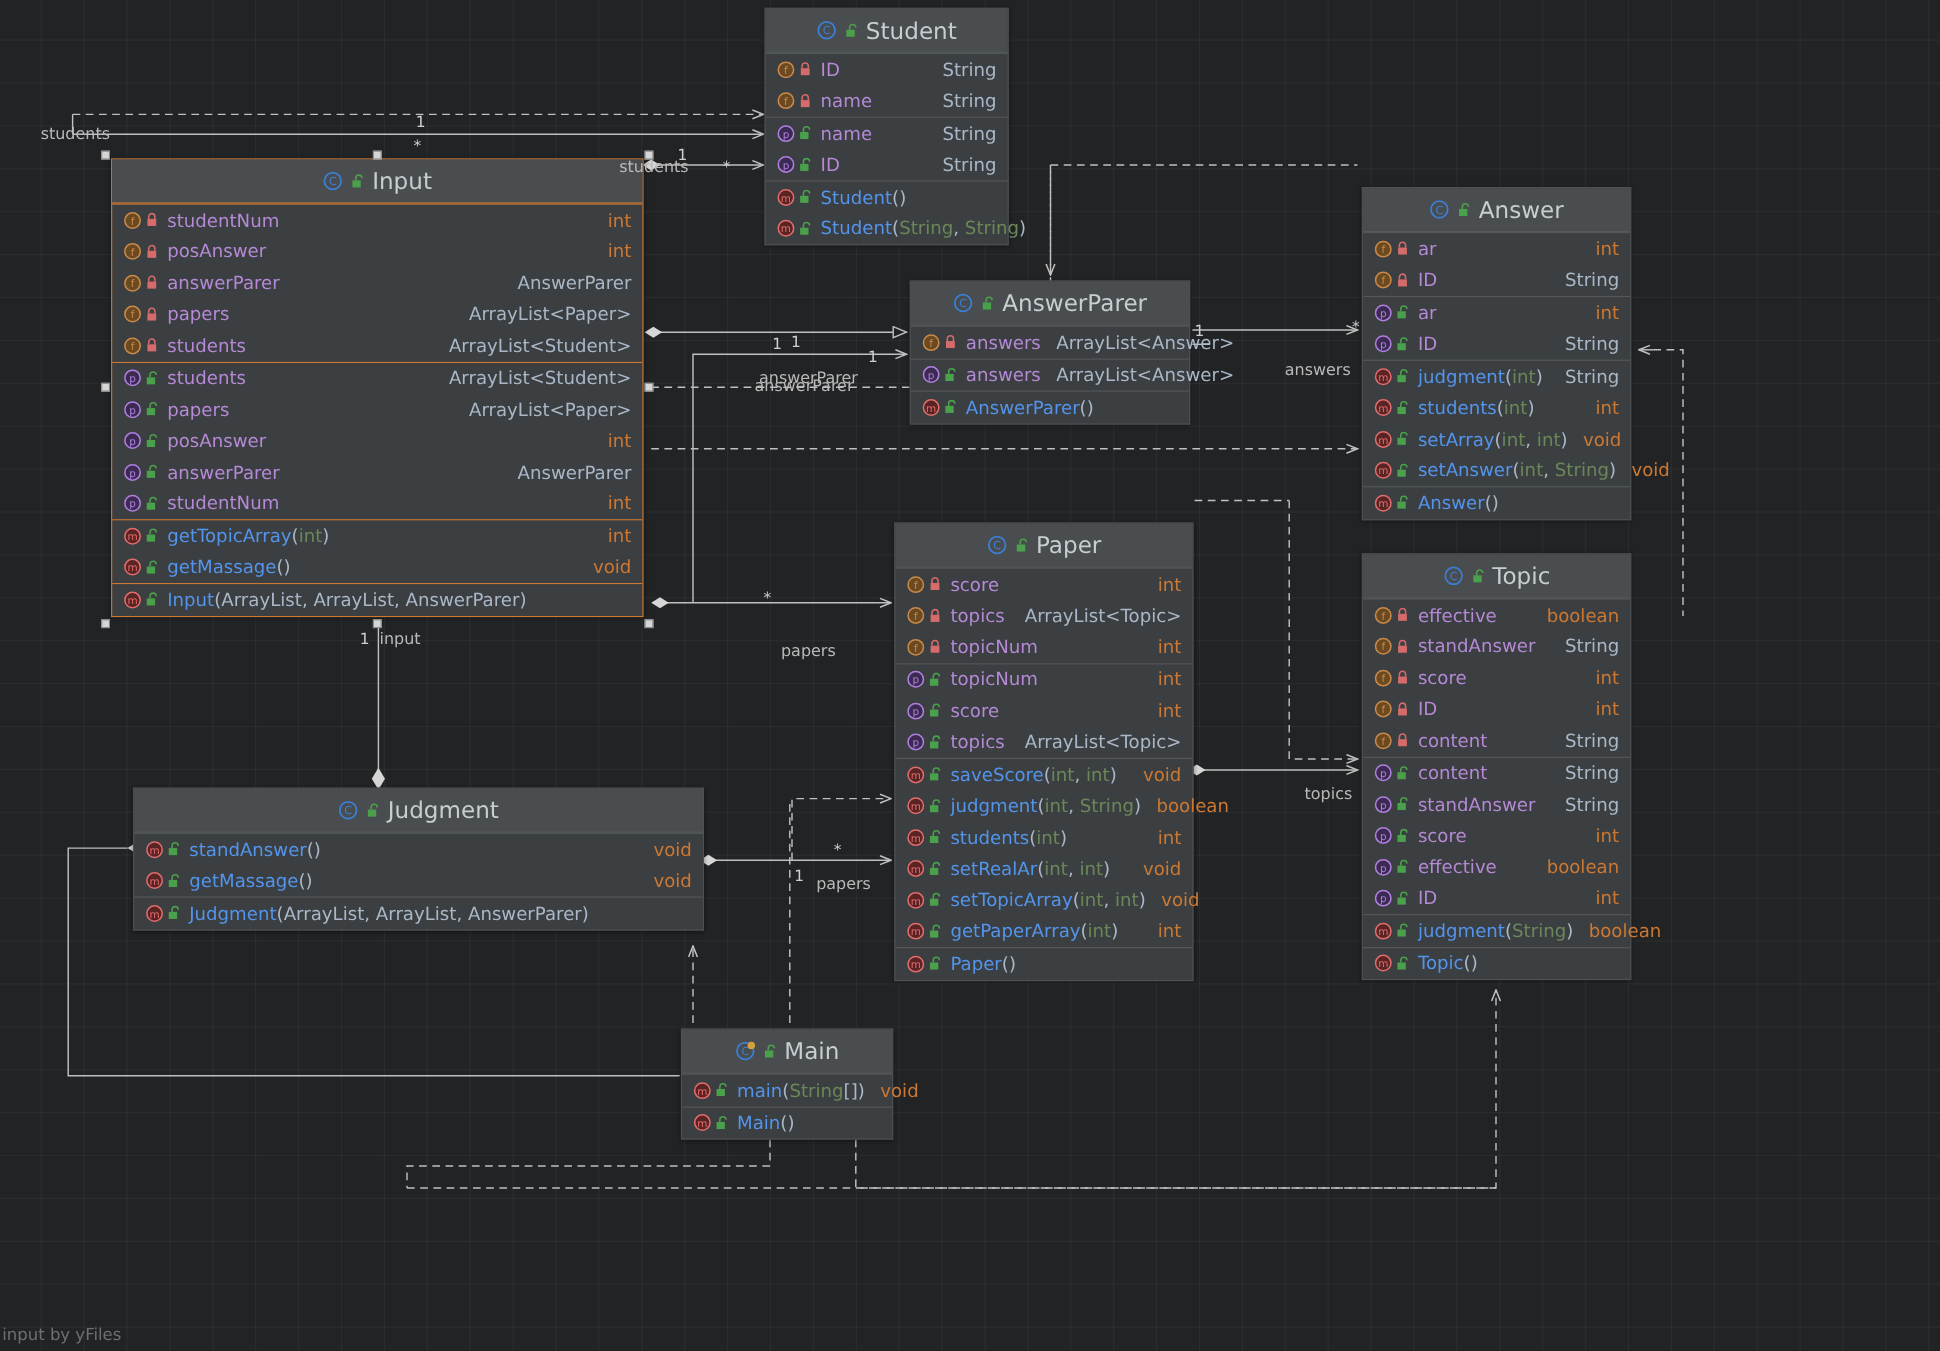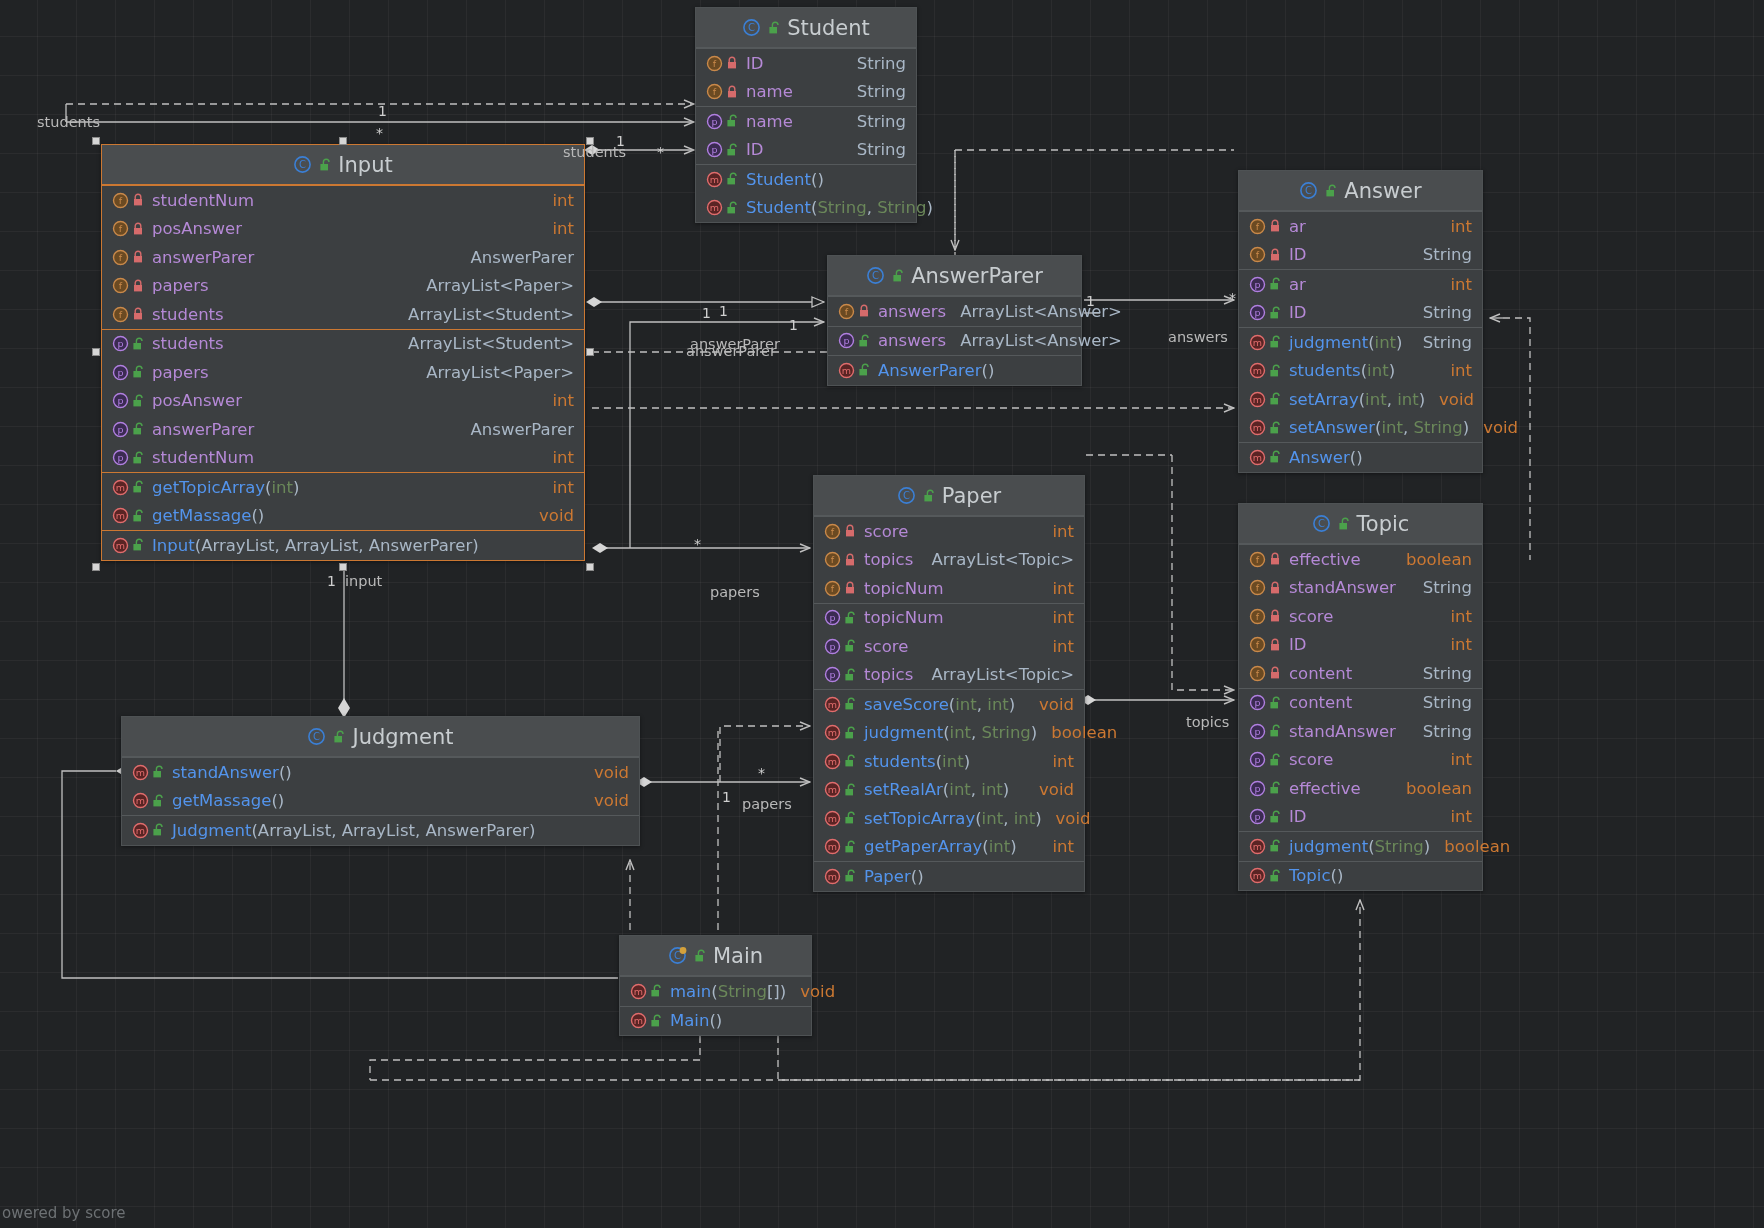--- a/index.html
+++ b/index.html
@@ -1360,14 +1360,14 @@
 
   <div class="handle" style="left:92px; top:137px;"></div>
   <div class="handle" style="left:339px; top:137px;"></div>
   <div class="handle" style="left:586px; top:137px;"></div>
   <div class="handle" style="left:92px; top:348px;"></div>
   <div class="handle" style="left:586px; top:348px;"></div>
   <div class="handle" style="left:92px; top:563px;"></div>
   <div class="handle" style="left:339px; top:563px;"></div>
   <div class="handle" style="left:586px; top:563px;"></div>
 
-  <div class="watermark">owered by score</div>
+  <div class="watermark">input by yFiles</div>
 </div>
 
 </body></html>

